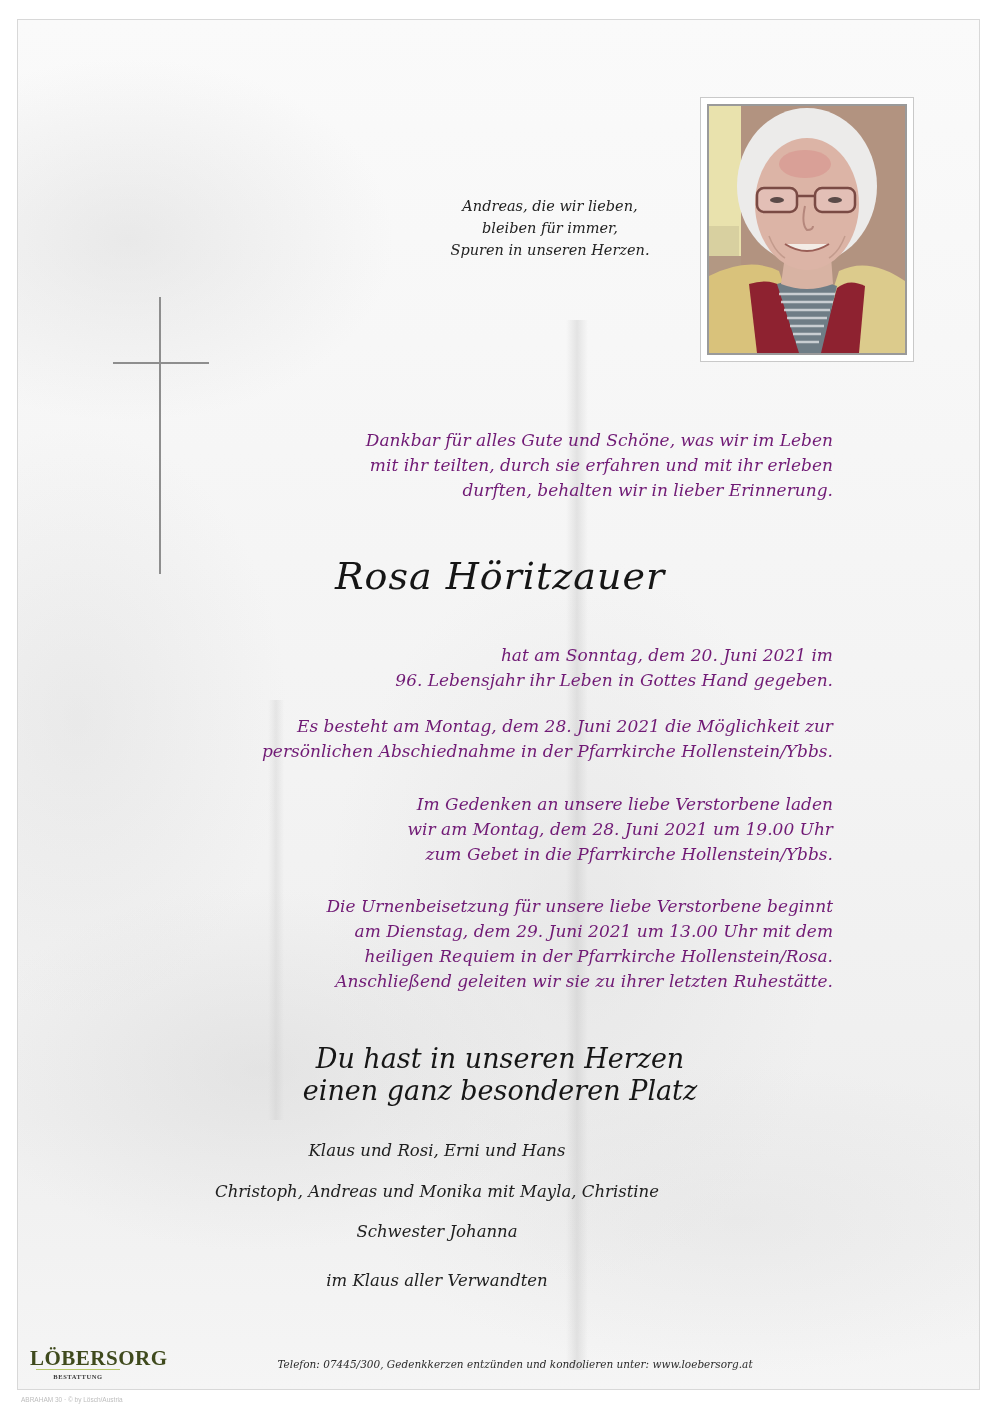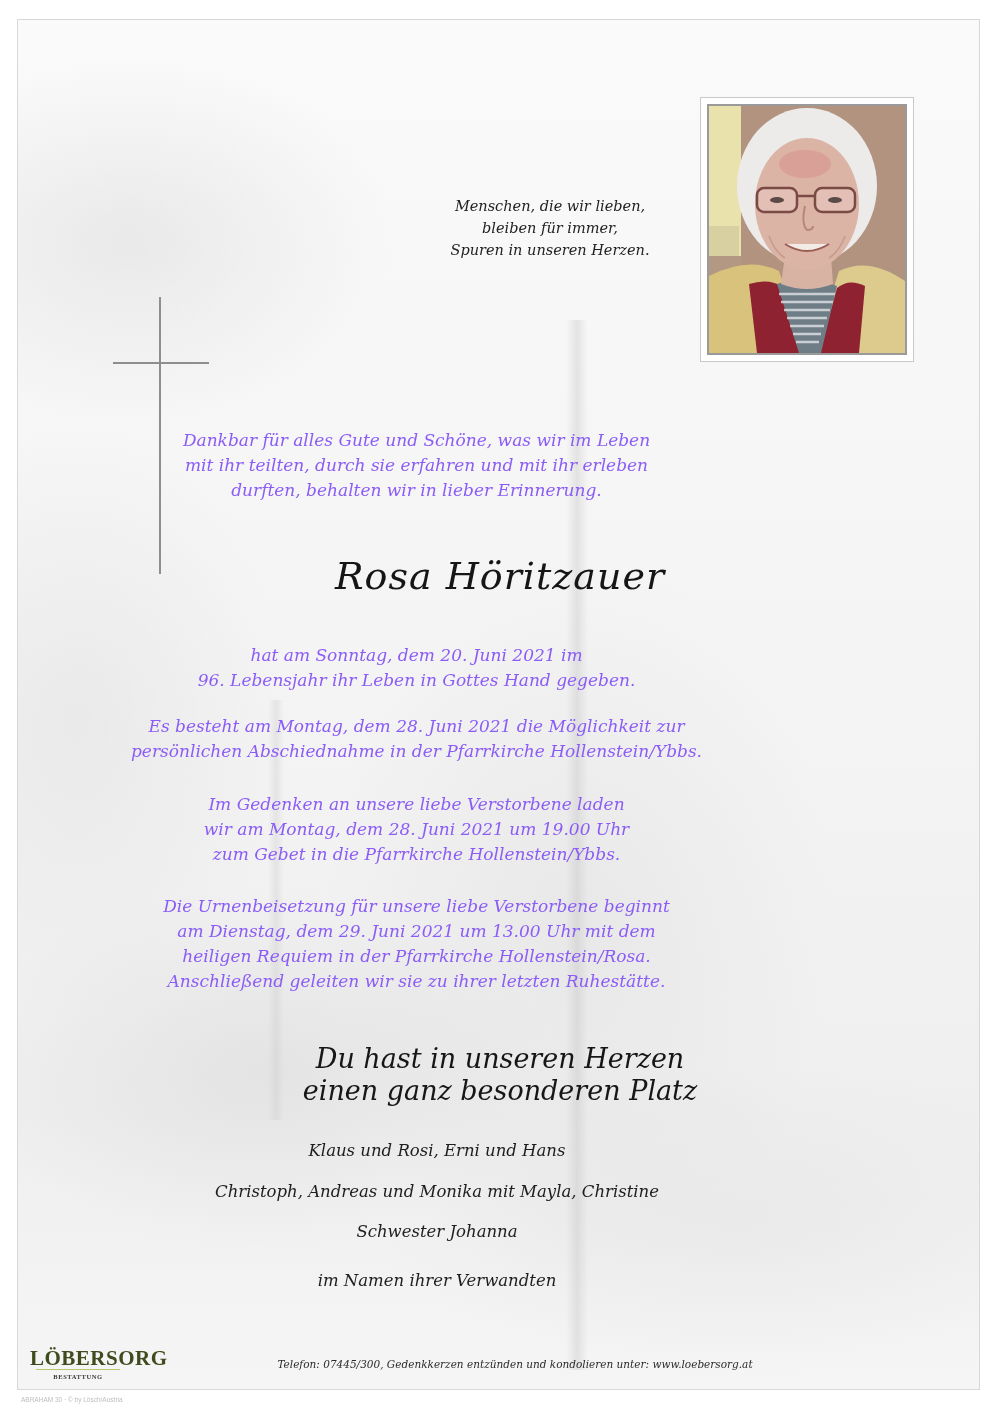--- a/index.html
+++ b/index.html
@@ -110,25 +110,25 @@
       overflow: hidden;
       background: linear-gradient(180deg, #b99a84 0%, #a88c78 40%, #9b8373 100%);
     }
     .photo svg { display: block; }
 
     
     .para {
       position: absolute;
       left: 0;
       width: 833px;
-      text-align: center;
+      text-align: right;
       font-size: 17px;
       line-height: 25px;
       font-style: italic;
-      color: #8b5cf6;
+      color: #701a75;
     }
     .para div { white-space: nowrap; }
 
     .name {
       position: absolute;
       left: 0;
       width: 1000px;
       top: 551px;
       text-align: center;
       font-size: 38px;
@@ -224,21 +224,21 @@
   <div class="tree-trunk"></div>
   <div class="tree-trunk-2"></div>
 </div>
 
 <div class="cross">
   <div class="v"></div>
   <div class="h"></div>
 </div>
 
 <div class="quote">
-  <div>Menschen, die wir lieben,</div>
+  <div>Andreas, die wir lieben,</div>
   <div>bleiben für immer,</div>
   <div>Spuren in unseren Herzen.</div>
 </div>
 
 <div class="photo-frame">
   <div class="photo" title="Portrait of an elderly woman with white hair and glasses, wearing a yellow cardigan over a red vest and striped turtleneck">
     <svg width="196" height="247" viewBox="0 0 196 247" xmlns="http://www.w3.org/2000/svg">
 
       <rect x="0" y="0" width="196" height="247" fill="#b39883"></rect>
       <rect x="0" y="0" width="32" height="150" fill="#e9e2ad"></rect>
@@ -320,21 +320,21 @@
 </div>
 
 <div class="motto">
   <div>Du hast in unseren Herzen</div>
   <div>einen ganz besonderen Platz</div>
 </div>
 
 <div class="mourner" style="top:1140px;">Klaus und Rosi, Erni und Hans</div>
 <div class="mourner" style="top:1181px;">Christoph, Andreas und Monika mit Mayla, Christine</div>
 <div class="mourner" style="top:1221px;">Schwester Johanna</div>
-<div class="mourner" style="top:1270px;">im Namen ihrer Verwandten</div>
+<div class="mourner" style="top:1270px;">im Klaus aller Verwandten</div>
 
 <div class="logo">
   <div class="logo-name">LÖBERSORG</div>
   <div class="logo-rule"></div>
   <div class="logo-sub">BESTATTUNG</div>
 </div>
 
 <div class="footer-contact">Telefon: 07445/300, Gedenkkerzen entzünden und kondolieren unter: www.loebersorg.at</div>
 
 <div class="copyright">ABRAHAM 30 · © by Lösch/Austria</div>

